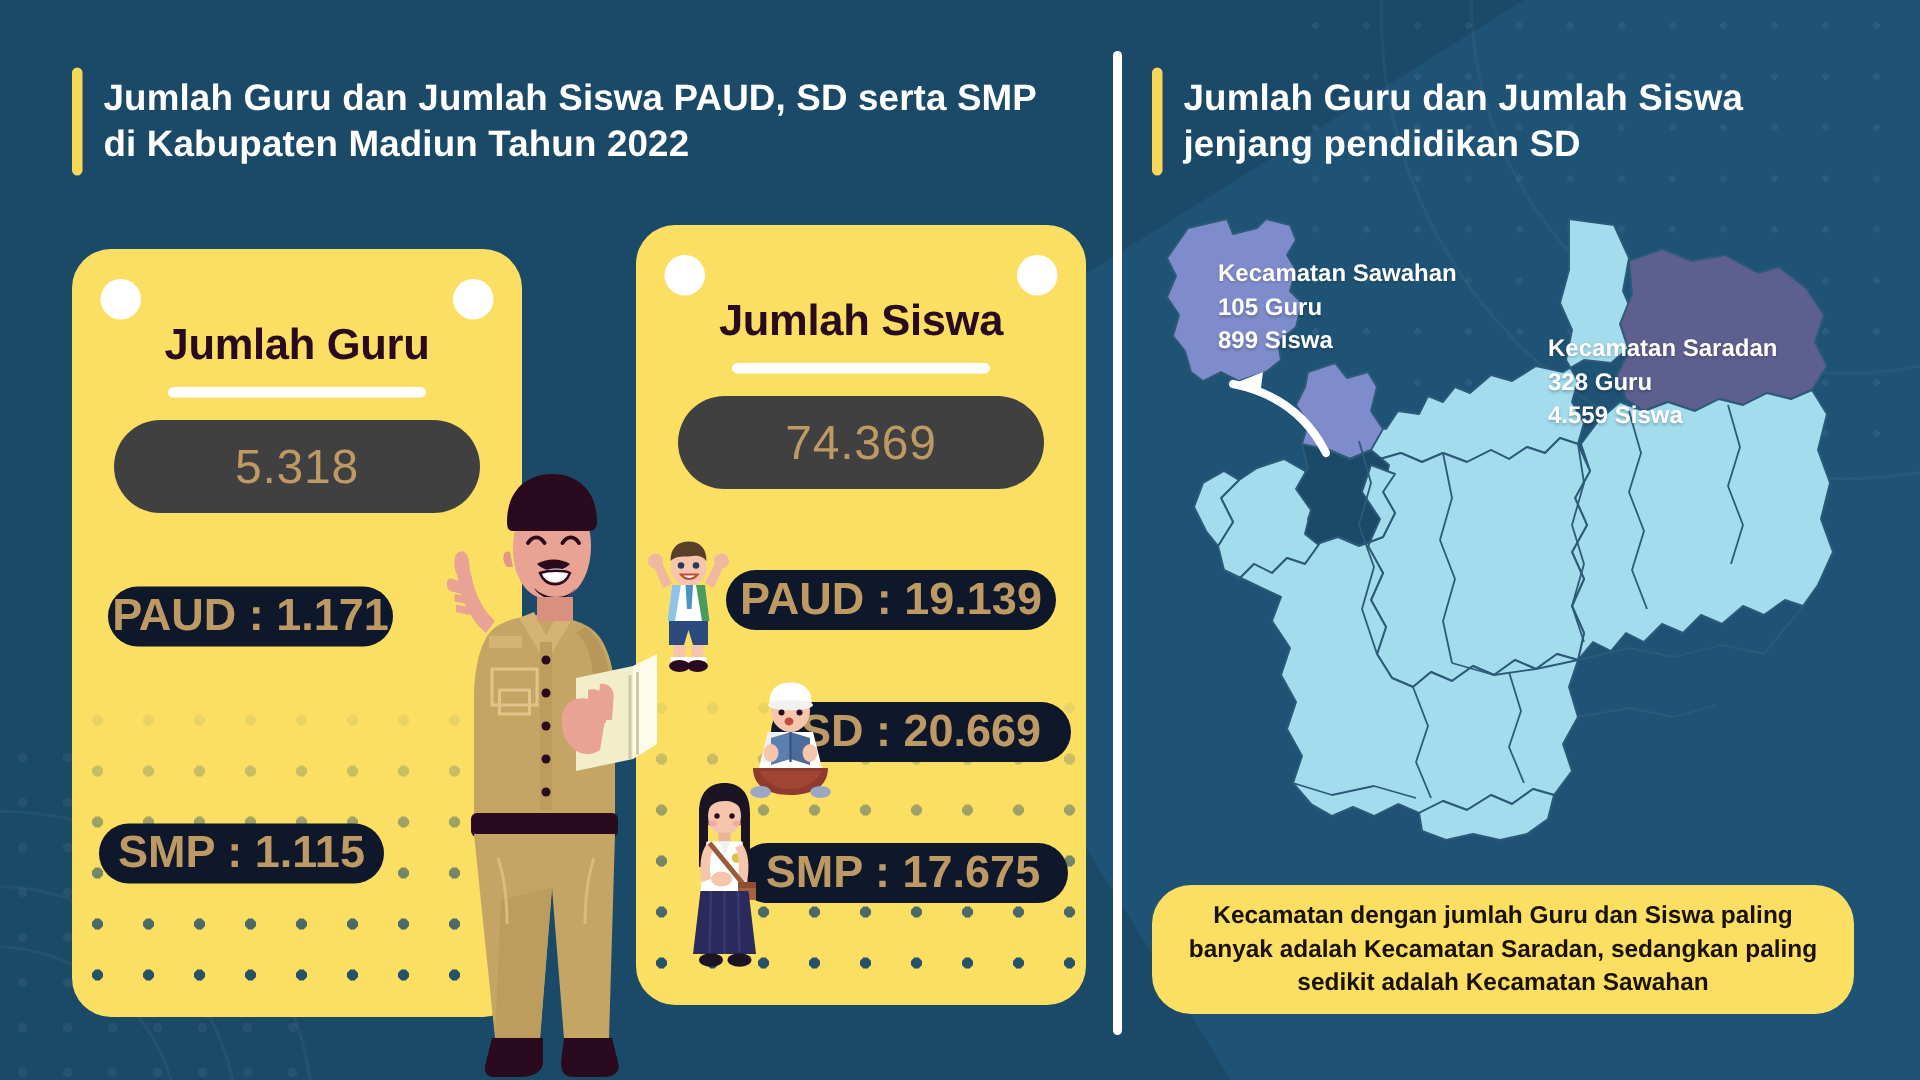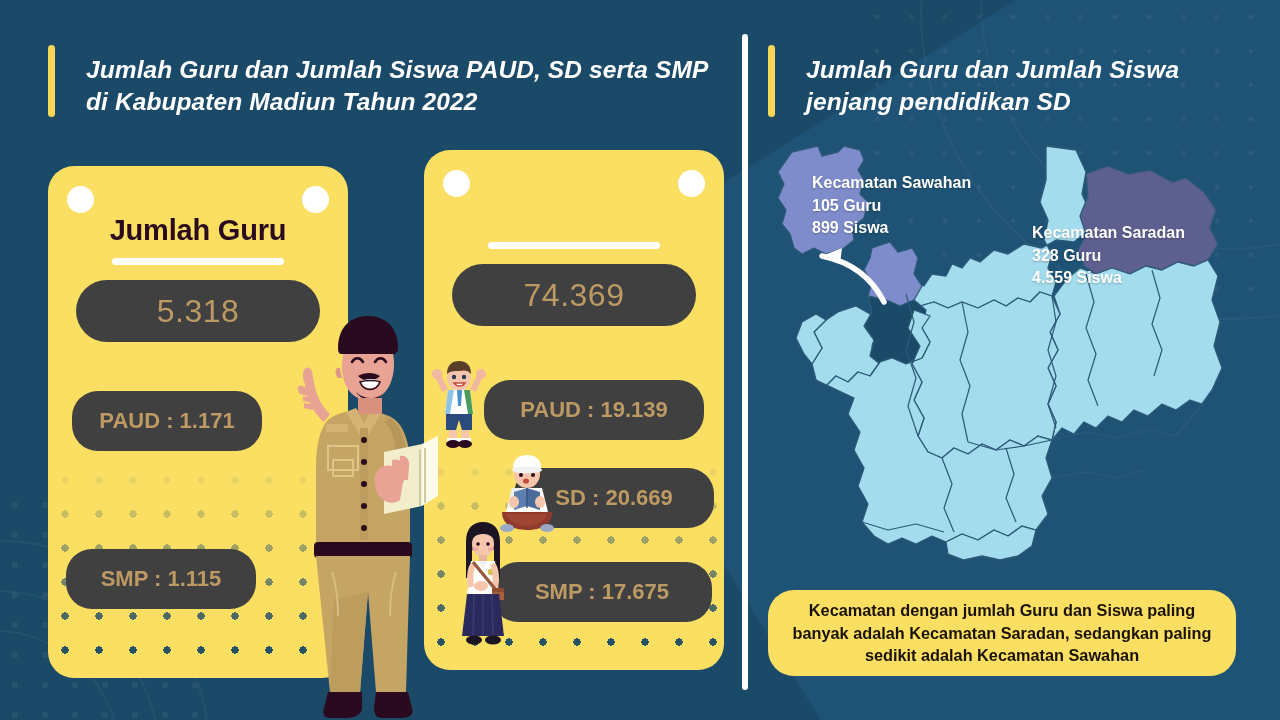--- a/index.html
+++ b/index.html
@@ -35,21 +35,21 @@
     background-image:radial-gradient(circle, rgba(255,255,255,0.055) 2.2px, transparent 2.4px);
     background-size:34px 34px;
   }
   .bg-dots-bl {
     position:absolute; left:0; bottom:0; width:200px; height:230px;
     background-image:radial-gradient(circle, rgba(255,255,255,0.05) 3px, transparent 3.2px);
     background-size:30px 30px;
   }
 
   
-  .title-block { position:absolute; display:flex; gap:31px; align-items:flex-end;font-style:italic; }
+  .title-block { position:absolute; display:flex; gap:14px; align-items:center; }
   .title-bar {
     width:7px; border-radius:4px; background:#f8d757; flex:none;
   }
   .title-text {
     color:#ffffff; font-weight:bold; line-height:1.28;
     letter-spacing:0.1px;
   }
   #title-left { left:48px; top:45px; width:660px; }
   #title-left .title-bar { height:72px; }
   #title-left .title-text { font-size:24.5px; }
@@ -98,24 +98,24 @@
     width:172px; height:7px; background:#ffffff; border-radius:4px;
   }
   .big-pill {
     position:absolute; top:114px; left:50%; transform:translateX(-50%);
     width:244px; height:62px; background:#404040; border-radius:34px;
     display:flex; align-items:center; justify-content:center;
     color:#bd9a63; font-size:32px; font-weight:normal; letter-spacing:0.5px;
   }
 
   .pill {
-    position:absolute; height:60px; background:#404040;
+    position:absolute; height:40px; background:#0f172a;
     border-radius:26px; display:flex; align-items:center;
     justify-content:center;
-    color:#bd9a63; font-size:22px; font-weight:bold;
+    color:#bd9a63; font-size:30px; font-weight:bold;
     padding:0 20px; white-space:nowrap;
   }
 
   
   #guru-pill-0 { left:24px;  top:225px; width:190px; }
   #guru-pill-1 { left:62px;  top:305px; width:190px; }
   #guru-pill-2 { left:18px;  top:383px; width:190px; }
   
   #siswa-pill-0 { left:60px;  top:230px; width:220px; }
   #siswa-pill-1 { left:90px;  top:318px; width:200px; }
@@ -184,20 +184,21 @@
   <div class="card-rule"></div>
   <div class="big-pill">5.318</div>
   <div class="pill" id="guru-pill-0">PAUD : 1.171</div>
   <div class="pill" id="guru-pill-2">SMP : 1.115</div>
 </div>
 
 <div class="card" id="card-siswa">
   <div class="card-dots"></div>
   <div class="notch left"></div>
   <div class="notch right"></div>
+  <div class="card-title">Jumlah Siswa</div>
   <div class="card-rule"></div>
   <div class="big-pill">74.369</div>
   <div class="pill" id="siswa-pill-0">PAUD : 19.139</div>
   <div class="pill" id="siswa-pill-1">SD : 20.669</div>
   <div class="pill" id="siswa-pill-2">SMP : 17.675</div>
 </div>
 
 <svg class="illus" id="teacher" viewBox="0 0 180 420">
 
   <path d="M52 122 C40 112 34 96 33 84 L42 82 C44 94 49 106 58 114 Z" fill="#e8a394"></path>

